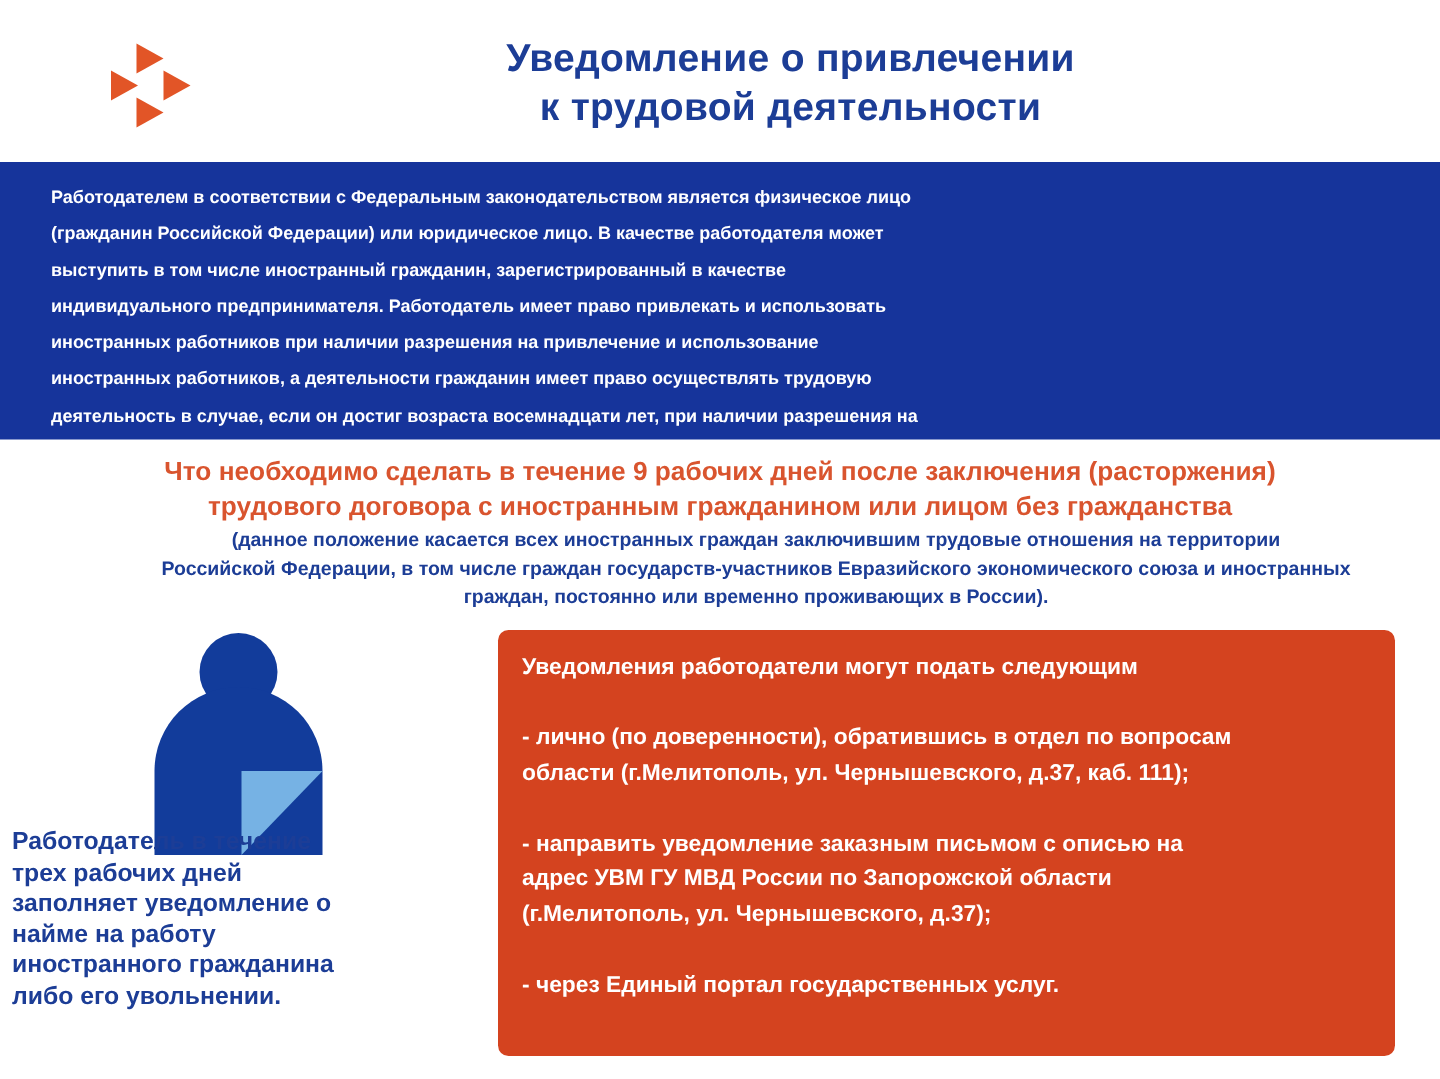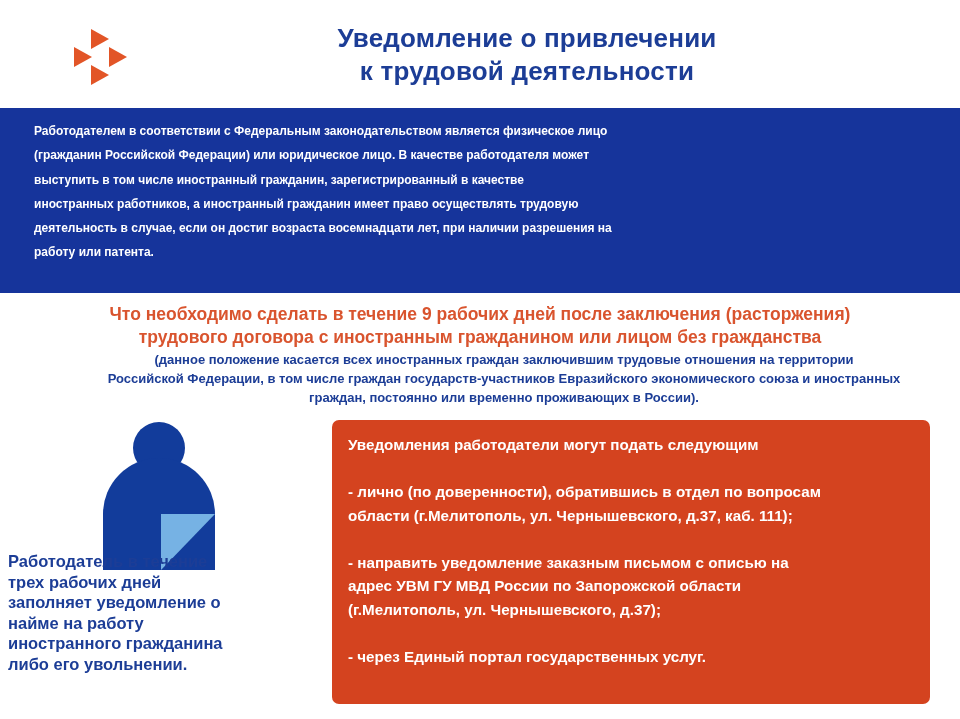--- a/index.html
+++ b/index.html
@@ -158,21 +158,23 @@
     <div class="title-line">Уведомление о привлечении</div>
     <div class="title-line">к трудовой деятельности</div>
   </div>
 
 </div>
 
 <div id="blue-block">
   <div class="blue-line">Работодателем в соответствии с Федеральным законодательством является физическое лицо</div>
   <div class="blue-line">(гражданин Российской Федерации) или юридическое лицо. В качестве работодателя может</div>
   <div class="blue-line">выступить в том числе иностранный гражданин, зарегистрированный в качестве</div>
-  <div class="blue-line">иностранных работников, а иностранный гражданин имеет право осуществлять трудовую</div>
+  <div class="blue-line">индивидуального предпринимателя. Работодатель имеет право привлекать и использовать</div>
+  <div class="blue-line">иностранных работников при наличии разрешения на привлечение и использование</div>
+  <div class="blue-line">иностранных работников, а деятельности гражданин имеет право осуществлять трудовую</div>
   <div class="blue-line">деятельность в случае, если он достиг возраста восемнадцати лет, при наличии разрешения на</div>
   <div class="blue-line">работу или патента.</div>
 </div>
 
 <div id="red-heading">
   <div class="red-line">Что необходимо сделать в течение 9 рабочих дней после заключения (расторжения)</div>
   <div class="red-line">трудового договора с иностранным гражданином или лицом без гражданства</div>
 </div>
 
 <div id="sub-note">

